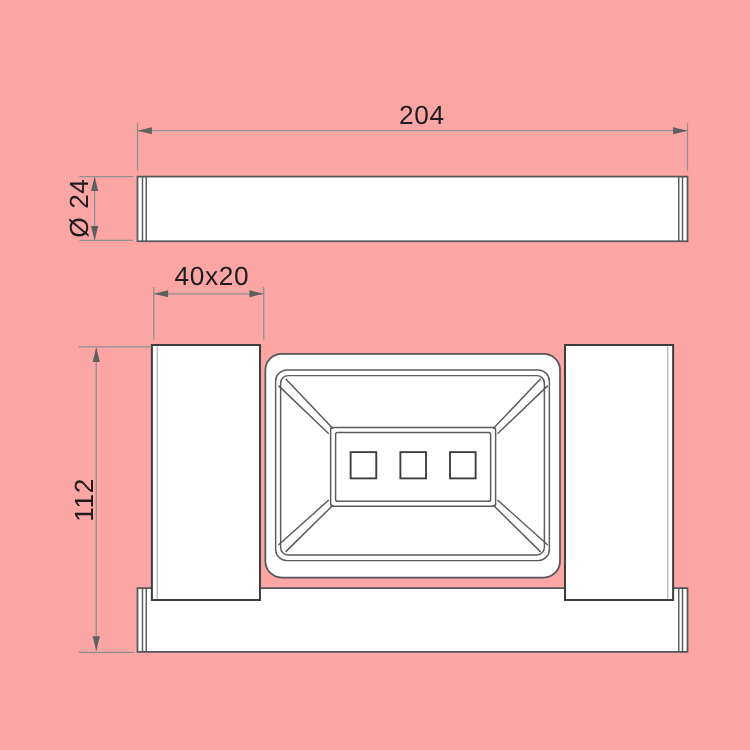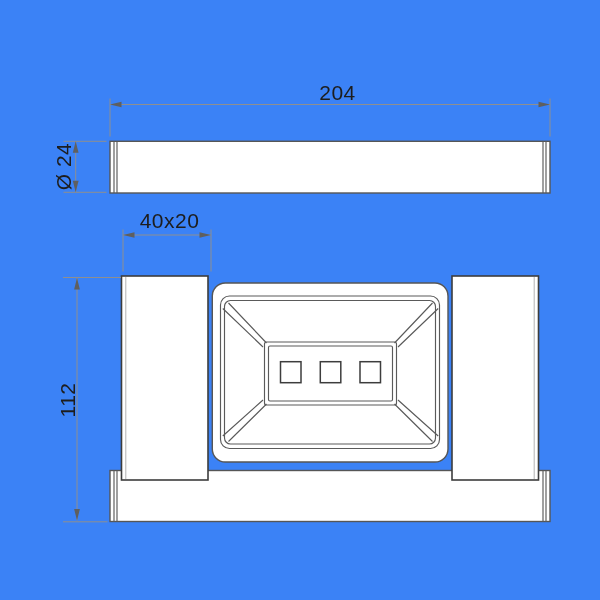--- a/index.html
+++ b/index.html
@@ -1,16 +1,16 @@
 <!DOCTYPE html>
 <html><head>
 <meta charset="utf-8">
 <style>
   html,body{margin:0;padding:0;background:#ffffff;}
-  .canvas{position:relative;width:600px;height:600px;background:#3b82f6;overflow:hidden;}
+  .canvas{position:relative;width:600px;height:600px;background:#fca5a5;overflow:hidden;}
   svg{position:absolute;left:0;top:0;}
   .obj-fill{stroke:#565656;fill:#ffffff;stroke-width:1.4;}
   .post{stroke:#3d3d3d;fill:#ffffff;stroke-width:1.6;}
   .cap{stroke:#5a5a5a;fill:none;stroke-width:1.15;}
   .thin{stroke:#5a5a5a;fill:none;stroke-width:1.15;}
   .sq{stroke:#3d3d3d;fill:#ffffff;stroke-width:1.5;}
   .light{stroke:#b3b3b3;fill:none;stroke-width:1;}
   .dim{stroke:#8f8f8f;fill:none;stroke-width:1;}
   .arr{fill:#5f5f5f;stroke:none;}
   text{font-family:"Liberation Sans","DejaVu Sans",sans-serif;font-size:21px;fill:#1d1d1d;letter-spacing:0.5px;}

